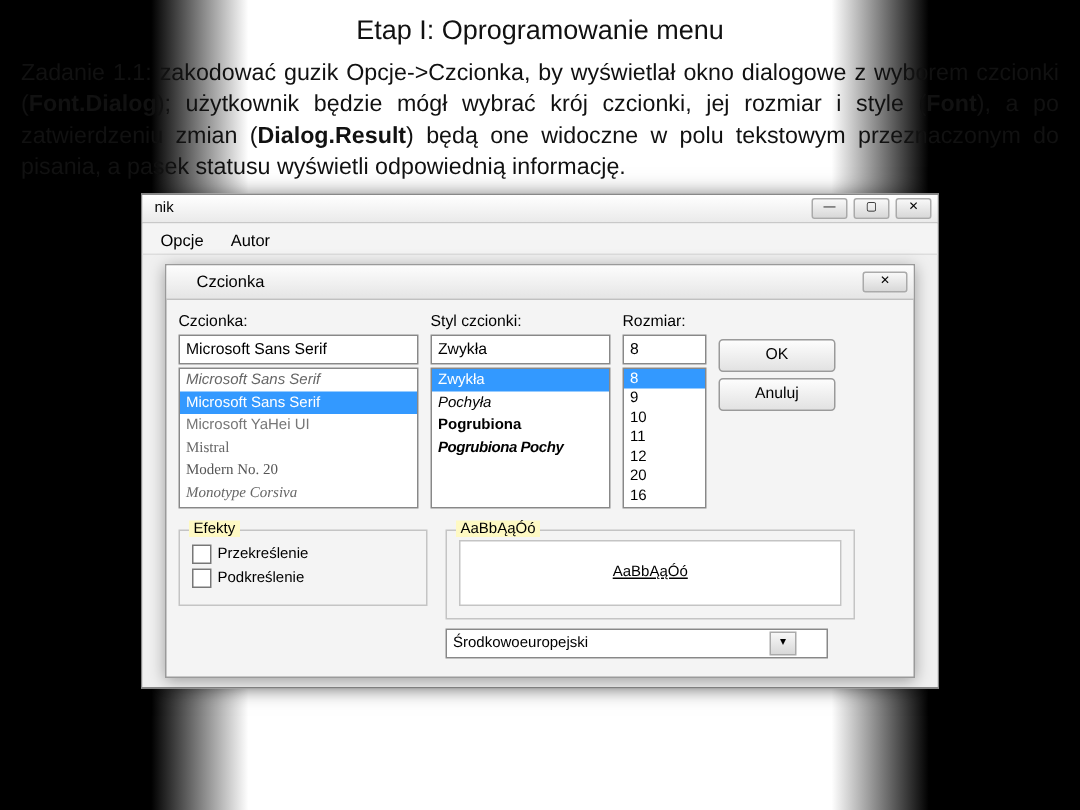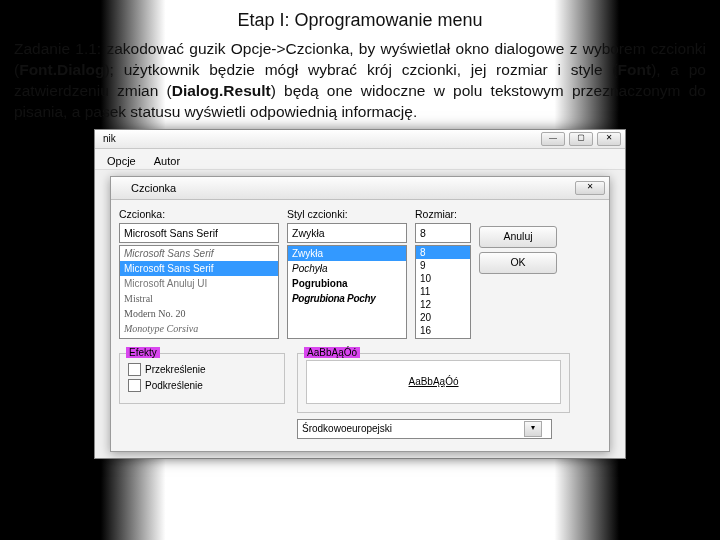--- a/index.html
+++ b/index.html
@@ -145,21 +145,21 @@
   }
   .group {
     border: 1px solid #c4c4c4;
     padding: 6px 8px 8px 8px;
     position: relative;
   }
   .group .legend {
     position: absolute;
     top: -7px;
     left: 6px;
-    background: #d946ef;
+    background: #fef9c3;
     padding: 0 3px;
     font-size: 10px;
   }
   .eff { width: 148px; }
   .chk { display: flex; align-items: center; gap: 4px; font-size:10px; margin: 3px 0; }
   .chk .box { width: 11px; height: 11px; border: 1px solid #777; background: #fff; }
   .samp {
     width: 255px;
     height: 44px;
     display: flex;
@@ -176,21 +176,21 @@
     text-decoration: underline;
   }
   .skrypt { width: 255px; margin-top:6px; }
   .combo {
     height: 18px;
     background: #fff;
     border: 1px solid #888;
     display: flex;
     align-items: center;
     justify-content: space-between;
-    padding: 0 9px 0 4px;
+    padding: 0 20px 0 4px;
     font-size: 10px;
   }
   .combo .arrow {
     width: 16px;
     height: 14px;
     background: linear-gradient(#f8f8f8,#d8d8d8);
     border: 1px solid #aaa;
     font-size: 8px;
     text-align: center;
     line-height: 12px;
@@ -224,21 +224,21 @@
         <div class="win-btn" style="width:28px;">✕</div>
       </div>
 
       <div class="dlg-body">
         <div class="col font">
           <div class="lbl">Czcionka:</div>
           <div class="txtfield">Microsoft Sans Serif</div>
           <div class="listbox">
             <div class="opt fontopt0">Microsoft Sans Serif</div>
             <div class="opt fontopt1">Microsoft Sans Serif</div>
-            <div class="opt fontopt2">Microsoft Anuluj UI</div>
+            <div class="opt fontopt2">Microsoft YaHei UI</div>
             <div class="opt fontopt3">Mistral</div>
             <div class="opt fontopt4">Modern No. 20</div>
             <div class="opt fontopt5">Monotype Corsiva</div>
           </div>
         </div>
 
         <div class="col style">
           <div class="lbl">Styl czcionki:</div>
           <div class="txtfield">Zwykła</div>
           <div class="listbox">
@@ -258,22 +258,22 @@
             <div class="opt">10</div>
             <div class="opt">11</div>
             <div class="opt">12</div>
             <div class="opt">20</div>
             <div class="opt">16</div>
           </div>
         </div>
 
         <div class="col btns">
           <div style="height:14px;"></div>
+          <div class="dbtn">OK</div>
           <div class="dbtn">Anuluj</div>
-          <div class="dbtn">OK</div>
         </div>
       </div>
 
       <div class="lower">
         <div>
           <div class="group eff">
             <span class="legend">Efekty</span>
             <div class="chk">
               <span class="box"></span>
               <span>Przekreślenie</span>

